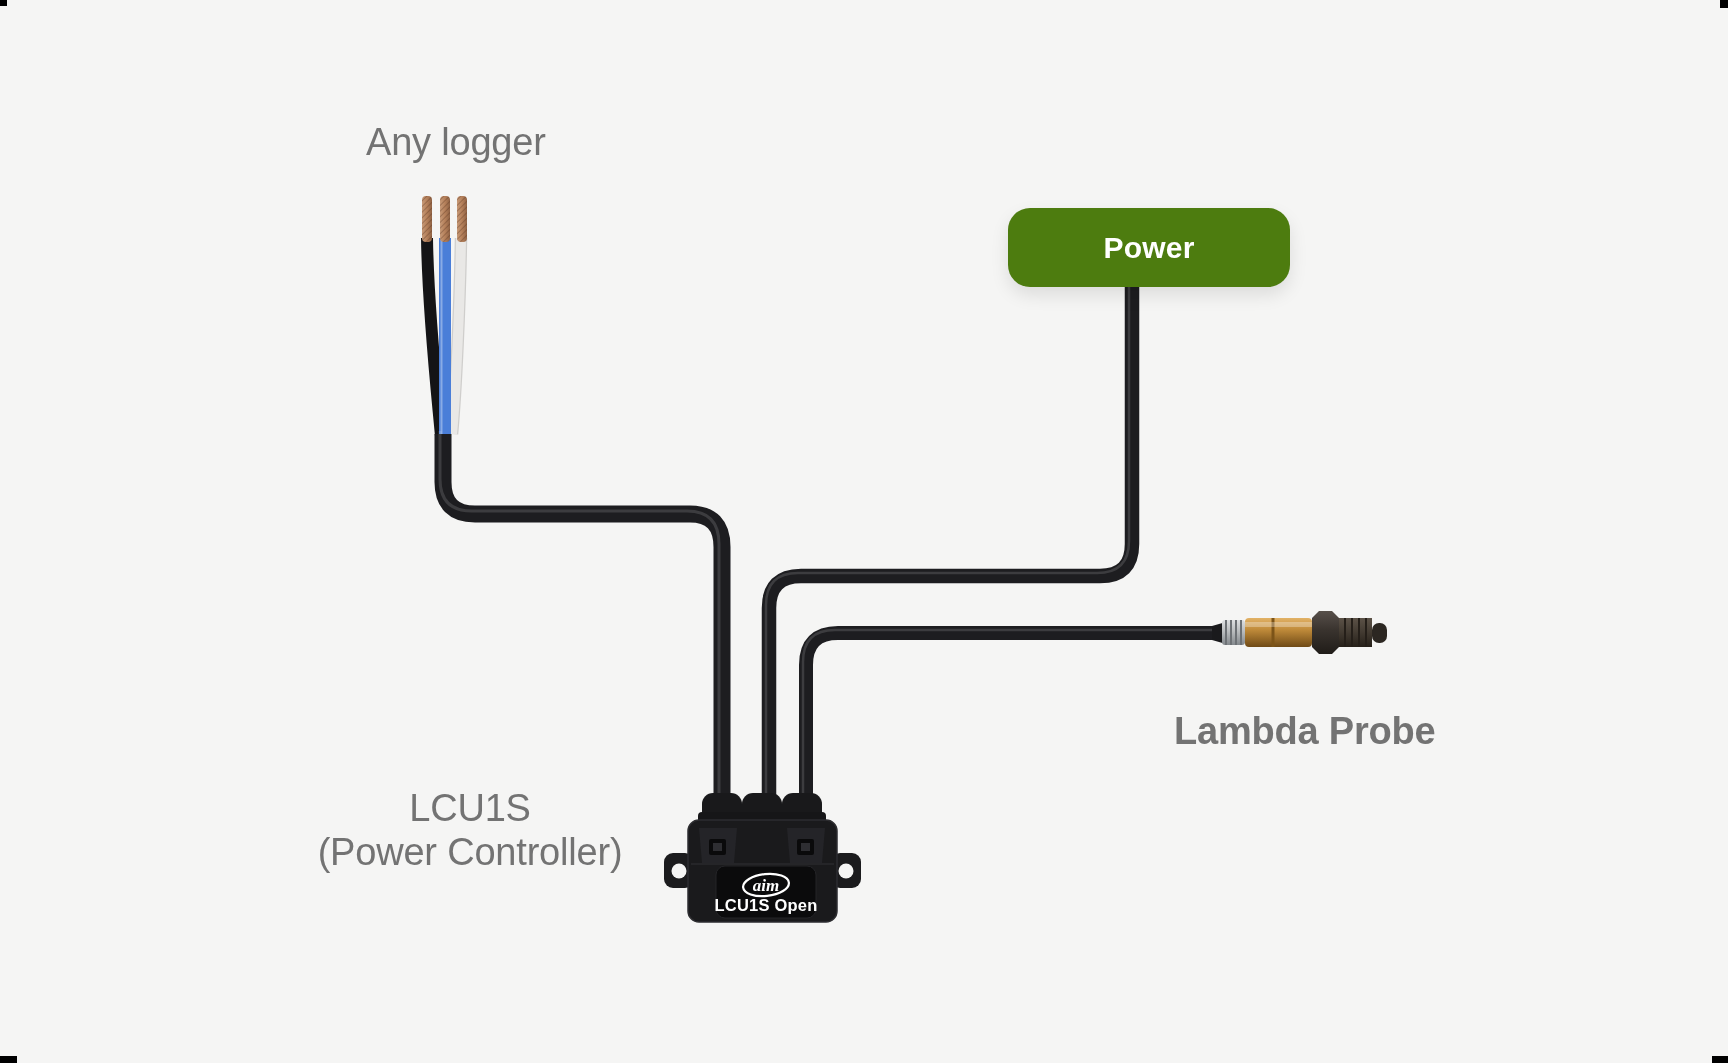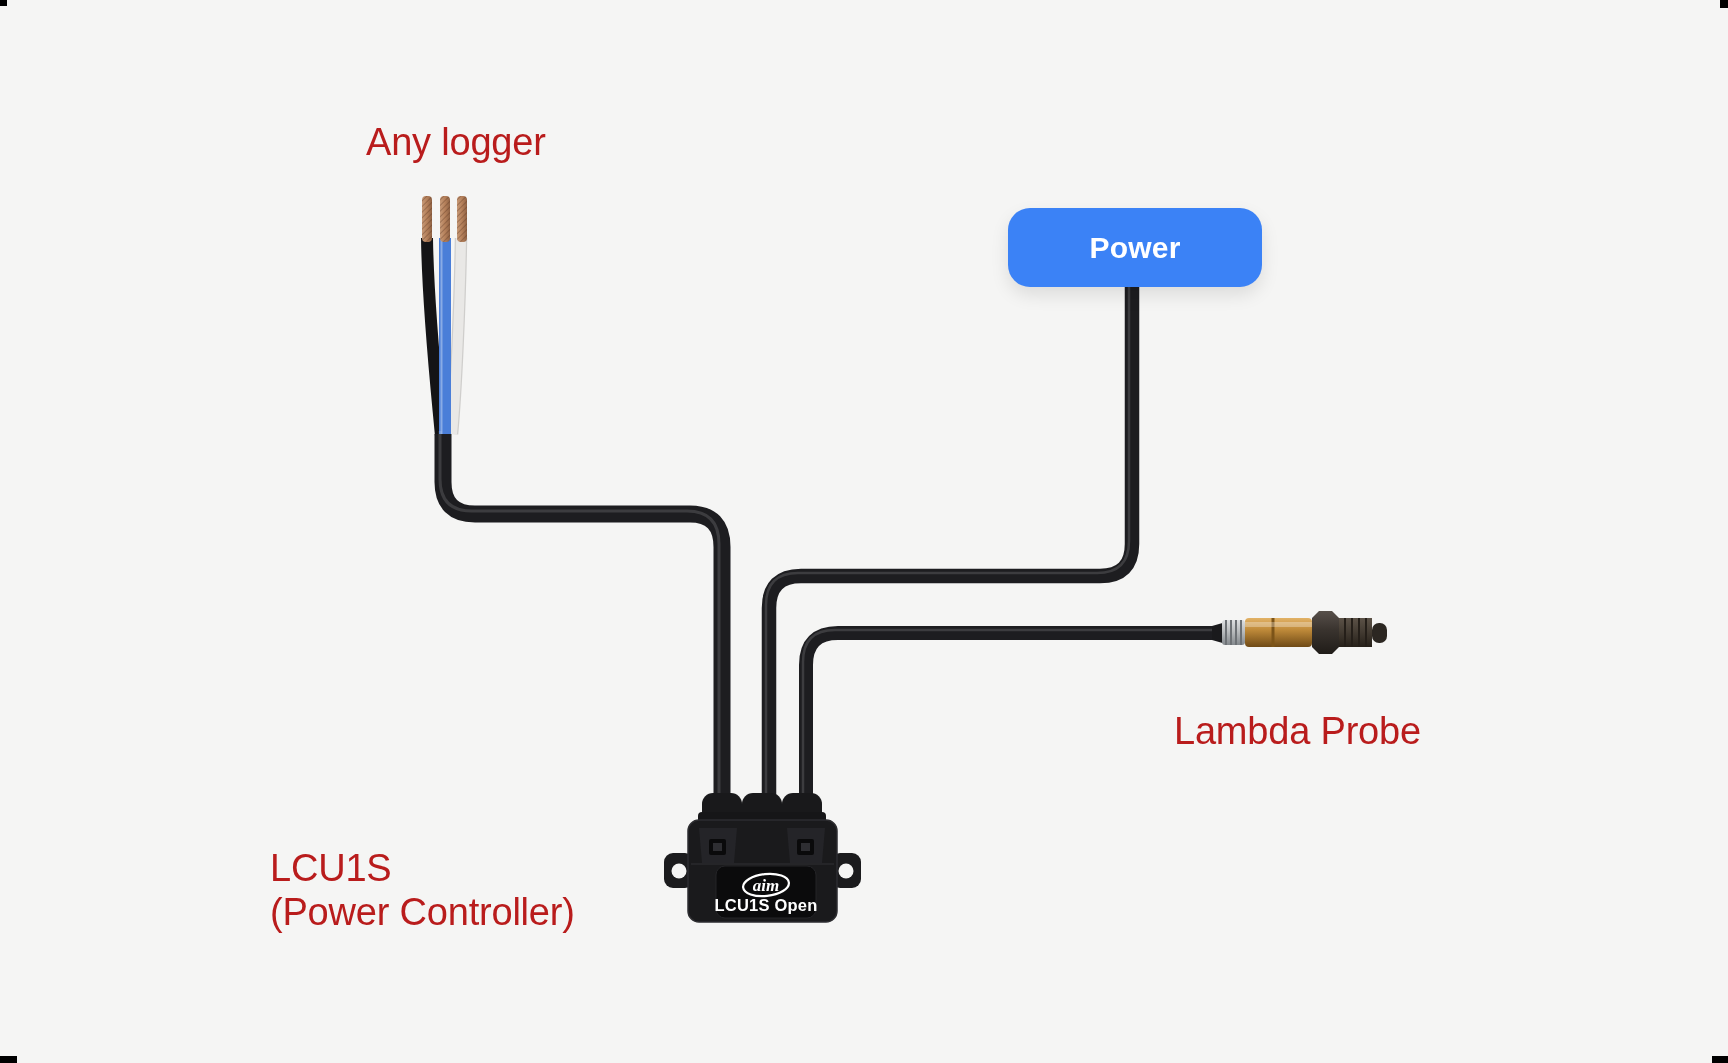--- a/index.html
+++ b/index.html
@@ -13,34 +13,34 @@
   .corner-mark{position:absolute;background:#000;}
   .mark-tl{left:0;top:2;width:7px;height:6px;}
   .mark-tr{left:1720px;top:0;width:8px;height:8px;}
   .mark-bl{left:0;top:1056px;width:17px;height:7px;}
   .mark-br{left:1712px;top:1056px;width:16px;height:7px;}
 
   .diagram-svg{position:absolute;left:0;top:0;}
 
   .txt{
     position:absolute;
-    color:#b91c1c;
+    color:#737373;
     font-size:38px;
     line-height:44px;
     letter-spacing:-0.2px;
     white-space:nowrap;
   }
   .any-logger{left:366px;top:120px;}
-  .lambda-probe{left:1174px;top:709px;}
-  .controller{left:270px;top:846px;width:400px;white-space:normal;}
+  .lambda-probe{left:1174px;top:709px;font-weight:bold;}
+  .controller{left:270px;top:786px;width:400px;text-align:center;white-space:normal;}
 
   .power-box{
     position:absolute;
-    left:1008px;top:208px;width:254px;height:79px;
-    background:#3b82f6;
+    left:1008px;top:208px;width:282px;height:79px;
+    background:#4d7c0f;
     border-radius:22px;
     display:flex;align-items:center;justify-content:center;
     box-shadow:0 8px 18px rgba(0,0,0,0.10);
   }
   .power-box span{
     color:#ffffff;font-size:30px;font-weight:bold;letter-spacing:0.2px;
   }
 </style>
 </head>
 <body>

